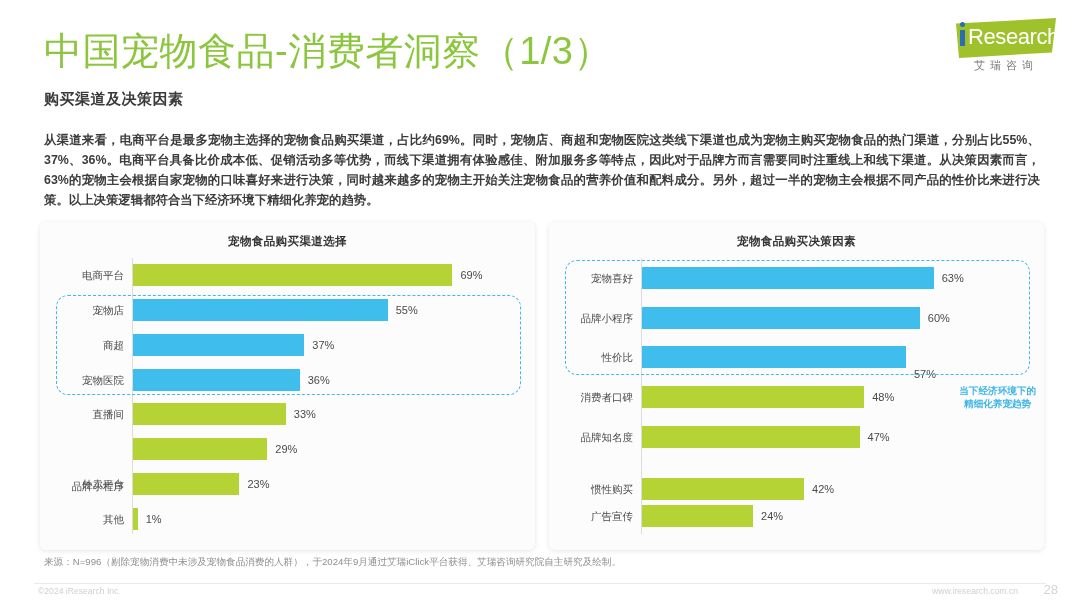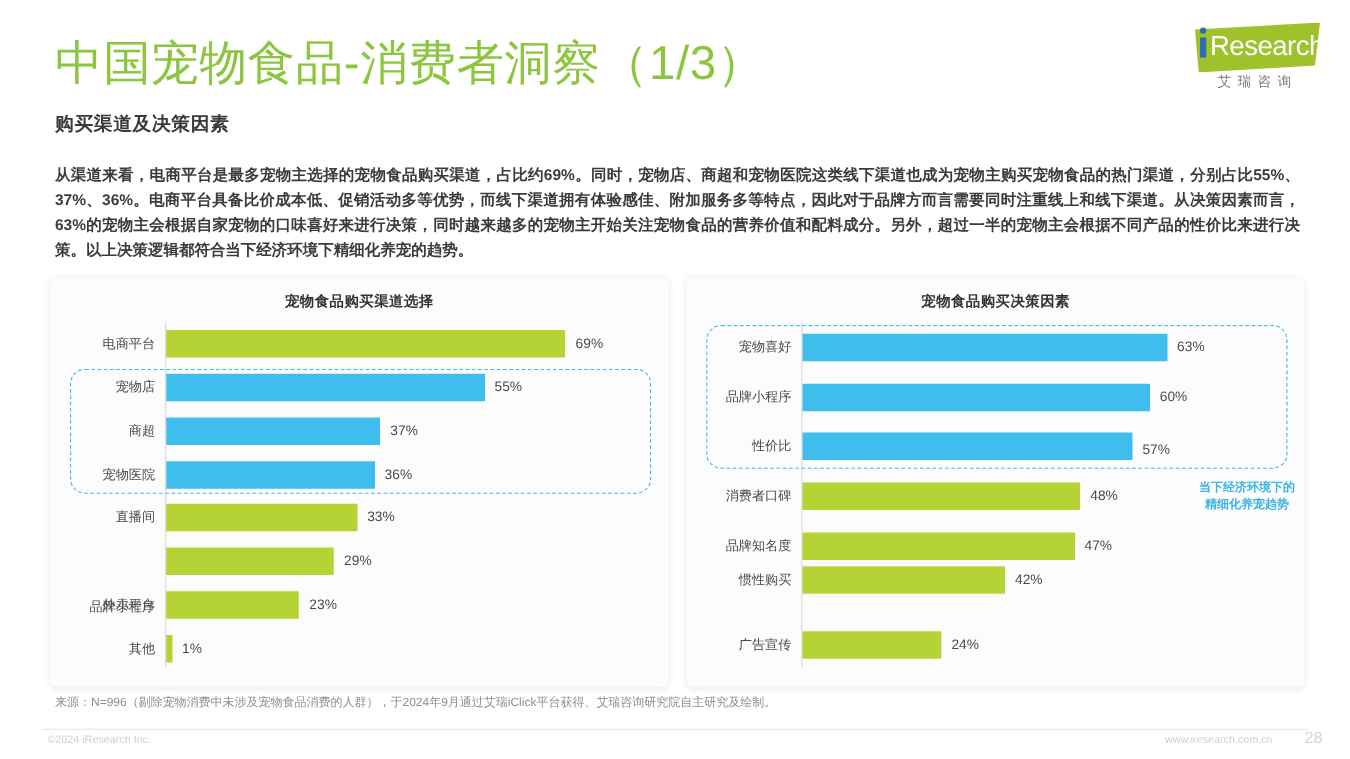--- a/index.html
+++ b/index.html
@@ -337,33 +337,33 @@
           <div class="bar-value" style="left: 392.69px; top: 5px;">63%</div>
         </div>
         <div class="bar-row" style="top: 48.5714px; height: 22px;">
           <div class="bar-label" style="left: 0px; width: 84px; top: 5px;">品牌小程序</div>
           <div class="bar" style="left: 93px; width: 277.8px; background: rgb(63, 190, 238);"></div>
           <div class="bar-value" style="left: 378.8px; top: 5px;">60%</div>
         </div>
         <div class="bar-row" style="top: 88.2857px; height: 22px;">
           <div class="bar-label" style="left: 0px; width: 84px; top: 5px;">性价比</div>
           <div class="bar" style="left: 93px; width: 263.91px; background: rgb(63, 190, 238);"></div>
-          <div class="bar-value" style="left: 364.91px; top: 8px;">57%</div>
+          <div class="bar-value" style="left: 364.91px; top: 22px;">57%</div>
         </div>
         <div class="bar-row" style="top: 128px; height: 22px;">
           <div class="bar-label" style="left: 0px; width: 84px; top: 5px;">消费者口碑</div>
           <div class="bar" style="left: 93px; width: 222.24px; background: rgb(181, 211, 52);"></div>
           <div class="bar-value" style="left: 323.24px; top: 5px;">48%</div>
         </div>
         <div class="bar-row" style="top: 167.714px; height: 22px;">
           <div class="bar-label" style="left: 0px; width: 84px; top: 5px;">品牌知名度</div>
           <div class="bar" style="left: 93px; width: 217.61px; background: rgb(181, 211, 52);"></div>
           <div class="bar-value" style="left: 318.61px; top: 5px;">47%</div>
         </div>
-        <div class="bar-row" style="top: 195px; height: 22px;">
+        <div class="bar-row" style="top: 220px; height: 22px;">
           <div class="bar-label" style="left: 0px; width: 84px; top: 5px;">惯性购买</div>
           <div class="bar" style="left: 93px; width: 162.05px; background: rgb(181, 211, 52);"></div>
           <div class="bar-value" style="left: 263.05px; top: 5px;">42%</div>
         </div>
         <div class="bar-row" style="top: 247.143px; height: 22px;">
           <div class="bar-label" style="left: 0px; width: 84px; top: 5px;">广告宣传</div>
           <div class="bar" style="left: 93px; width: 111.12px; background: rgb(181, 211, 52);"></div>
           <div class="bar-value" style="left: 212.12px; top: 5px;">24%</div>
         </div>
         <div class="dash-box" style="left: 16px; right: 14px; top: 2px; height: 115.143px; border-color: rgb(67, 185, 232);"></div>

